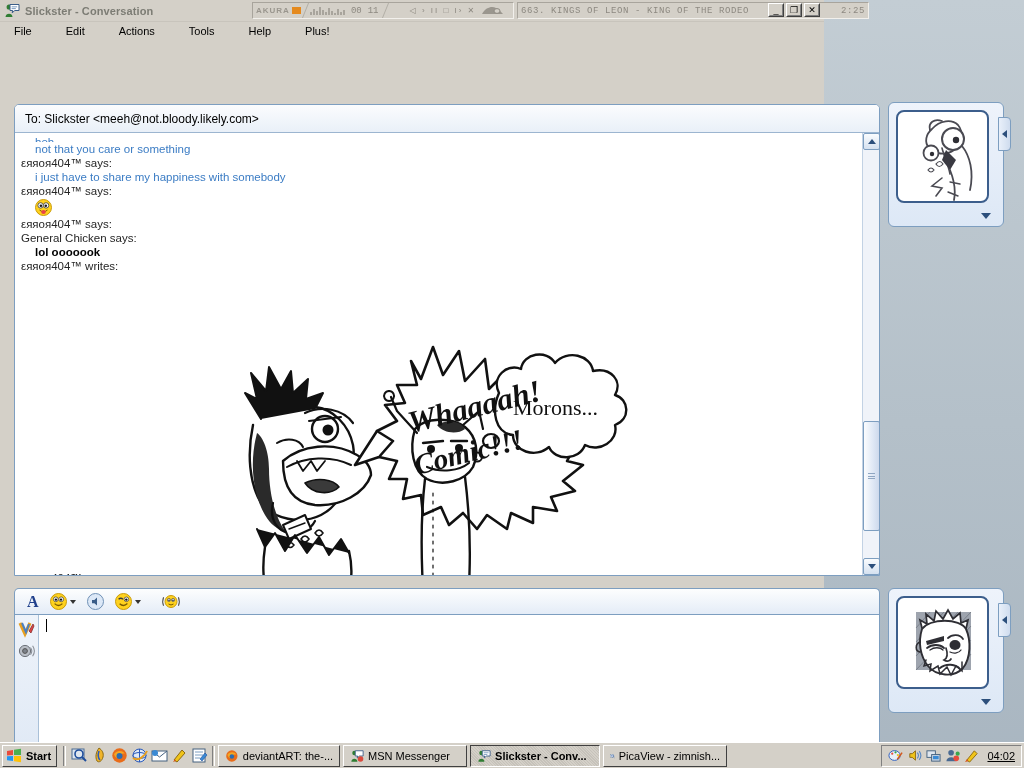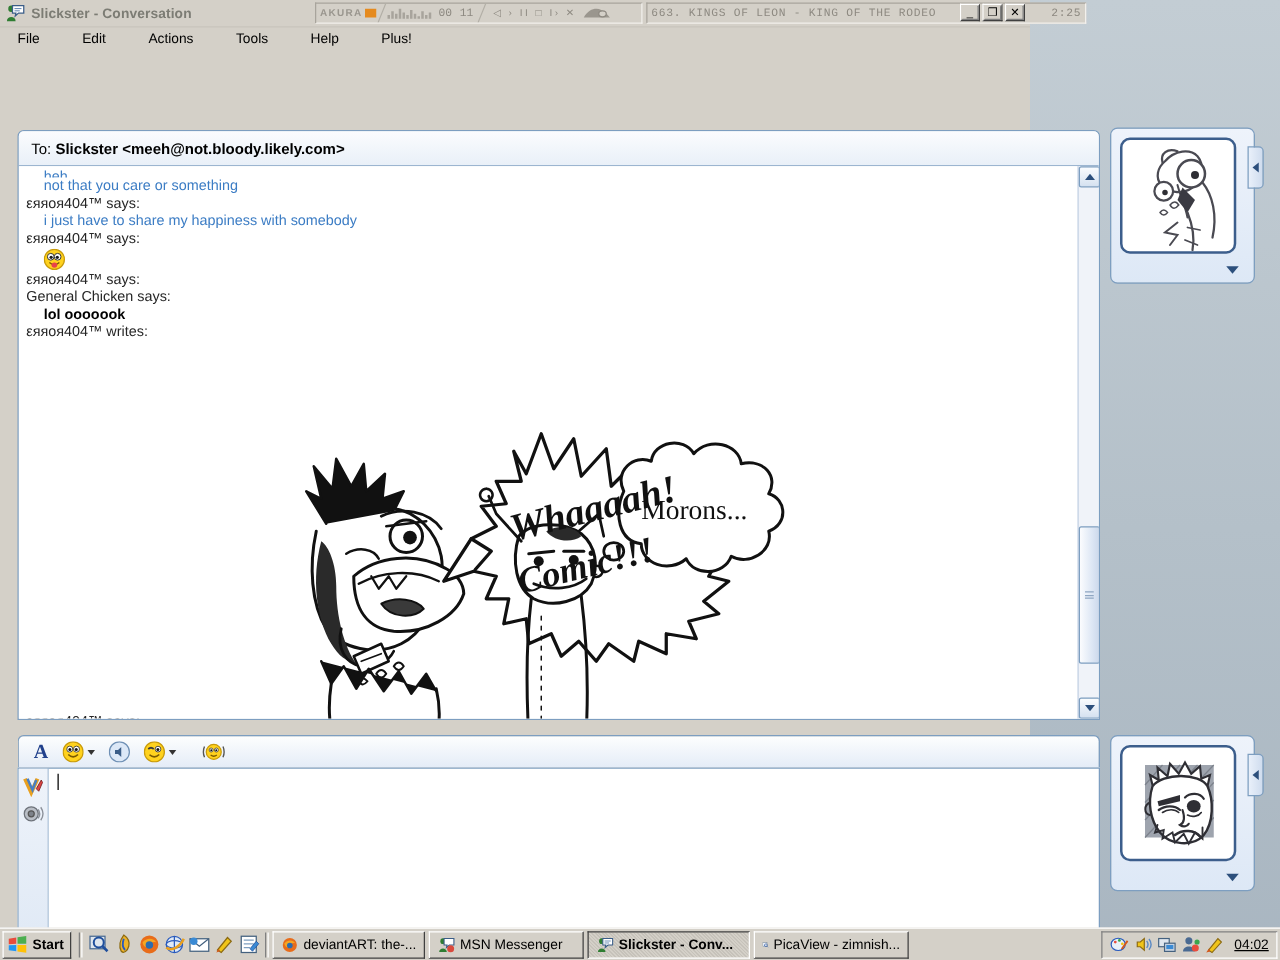--- a/index.html
+++ b/index.html
@@ -46,21 +46,21 @@
     border-right-color:#f2f0ec; border-bottom-color:#f2f0ec;
     display:flex; align-items:center; padding:0 3px;
   }
   .amp-main { width:262px; position:relative; overflow:hidden; }
   .amp-brand { font:bold 8px "Liberation Sans", sans-serif; color:#9a968e; letter-spacing:1px; }
   .amp-eq { width:9px;height:7px;background:#e58a1e;margin-left:2px; }
   .amp-slash { width:1px;height:15px;background:#b2aea6;transform:skewX(-22deg);margin:0 4px; }
   .amp-bars { display:flex; align-items:flex-end; gap:1px; height:9px;}
   .amp-bars i { width:2px; background:#a8a49c; display:block;}
   .amp-digits { font:9px "Liberation Mono", monospace; color:#8d8981; margin-left:6px; letter-spacing:0;}
-  .amp-ctrl { font:8px "Liberation Sans", sans-serif; color:#8d8981; margin-left:5px; letter-spacing:2px;}
+  .amp-ctrl { font:8px "Liberation Sans", sans-serif; color:#8d8981; margin-left:20px; letter-spacing:2px;}
   .amp-speaker { margin-left:4px; display:flex; align-items:center;}
   #amp-track {
     width:352px; height:17px; margin-left:3px;
     background:#d4d0c8; border:1px solid #a8a49c;
     border-right-color:#f2f0ec; border-bottom-color:#f2f0ec;
     display:flex; align-items:center; justify-content:space-between;
     padding:0 3px; font:9px "Liberation Mono", monospace; color:#8d8981;
     letter-spacing:0.6px; white-space:nowrap; overflow:hidden;
   }
   #win-controls { position:absolute; right:4px; top:3px; display:flex; gap:2px; }
@@ -89,21 +89,21 @@
   #chat-panel {
     position:absolute; left:14px; top:64px; width:866px; height:472px;
     background:#fff; border:1px solid #7d9ec0; border-radius:5px 5px 0 0;
     overflow:hidden;
   }
   #chat-to {
     height:28px; background:linear-gradient(180deg,#fbfcfe,#e9f0f8);
     border-bottom:1px solid #9cb5d0; display:flex; align-items:center;
     padding-left:10px; font-size:12px; color:#000;
   }
-  #chat-to b { font-weight:bold; }
+  #chat-to b { font-weight:normal; }
   #chat-body { position:absolute; left:0; right:17px; top:28px; bottom:0; background:#fff;
     padding:3px 0 0 6px; overflow:hidden; }
   .msg-line { font-size:11.5px; line-height:14px; color:#262626; white-space:nowrap; }
   .msg-line.body { color:#3b7cc4; padding-left:14px; }
   .msg-line.body.dark { color:#000; font-weight:bold; }
   .msg-emoji { padding-left:14px; height:19px; display:flex; align-items:center; }
   .clipped { overflow:hidden; height:7px; }
   .clip-top { height:6px; overflow:hidden; color:#3b7cc4; font-size:11.5px; padding-left:14px;}
 
   

